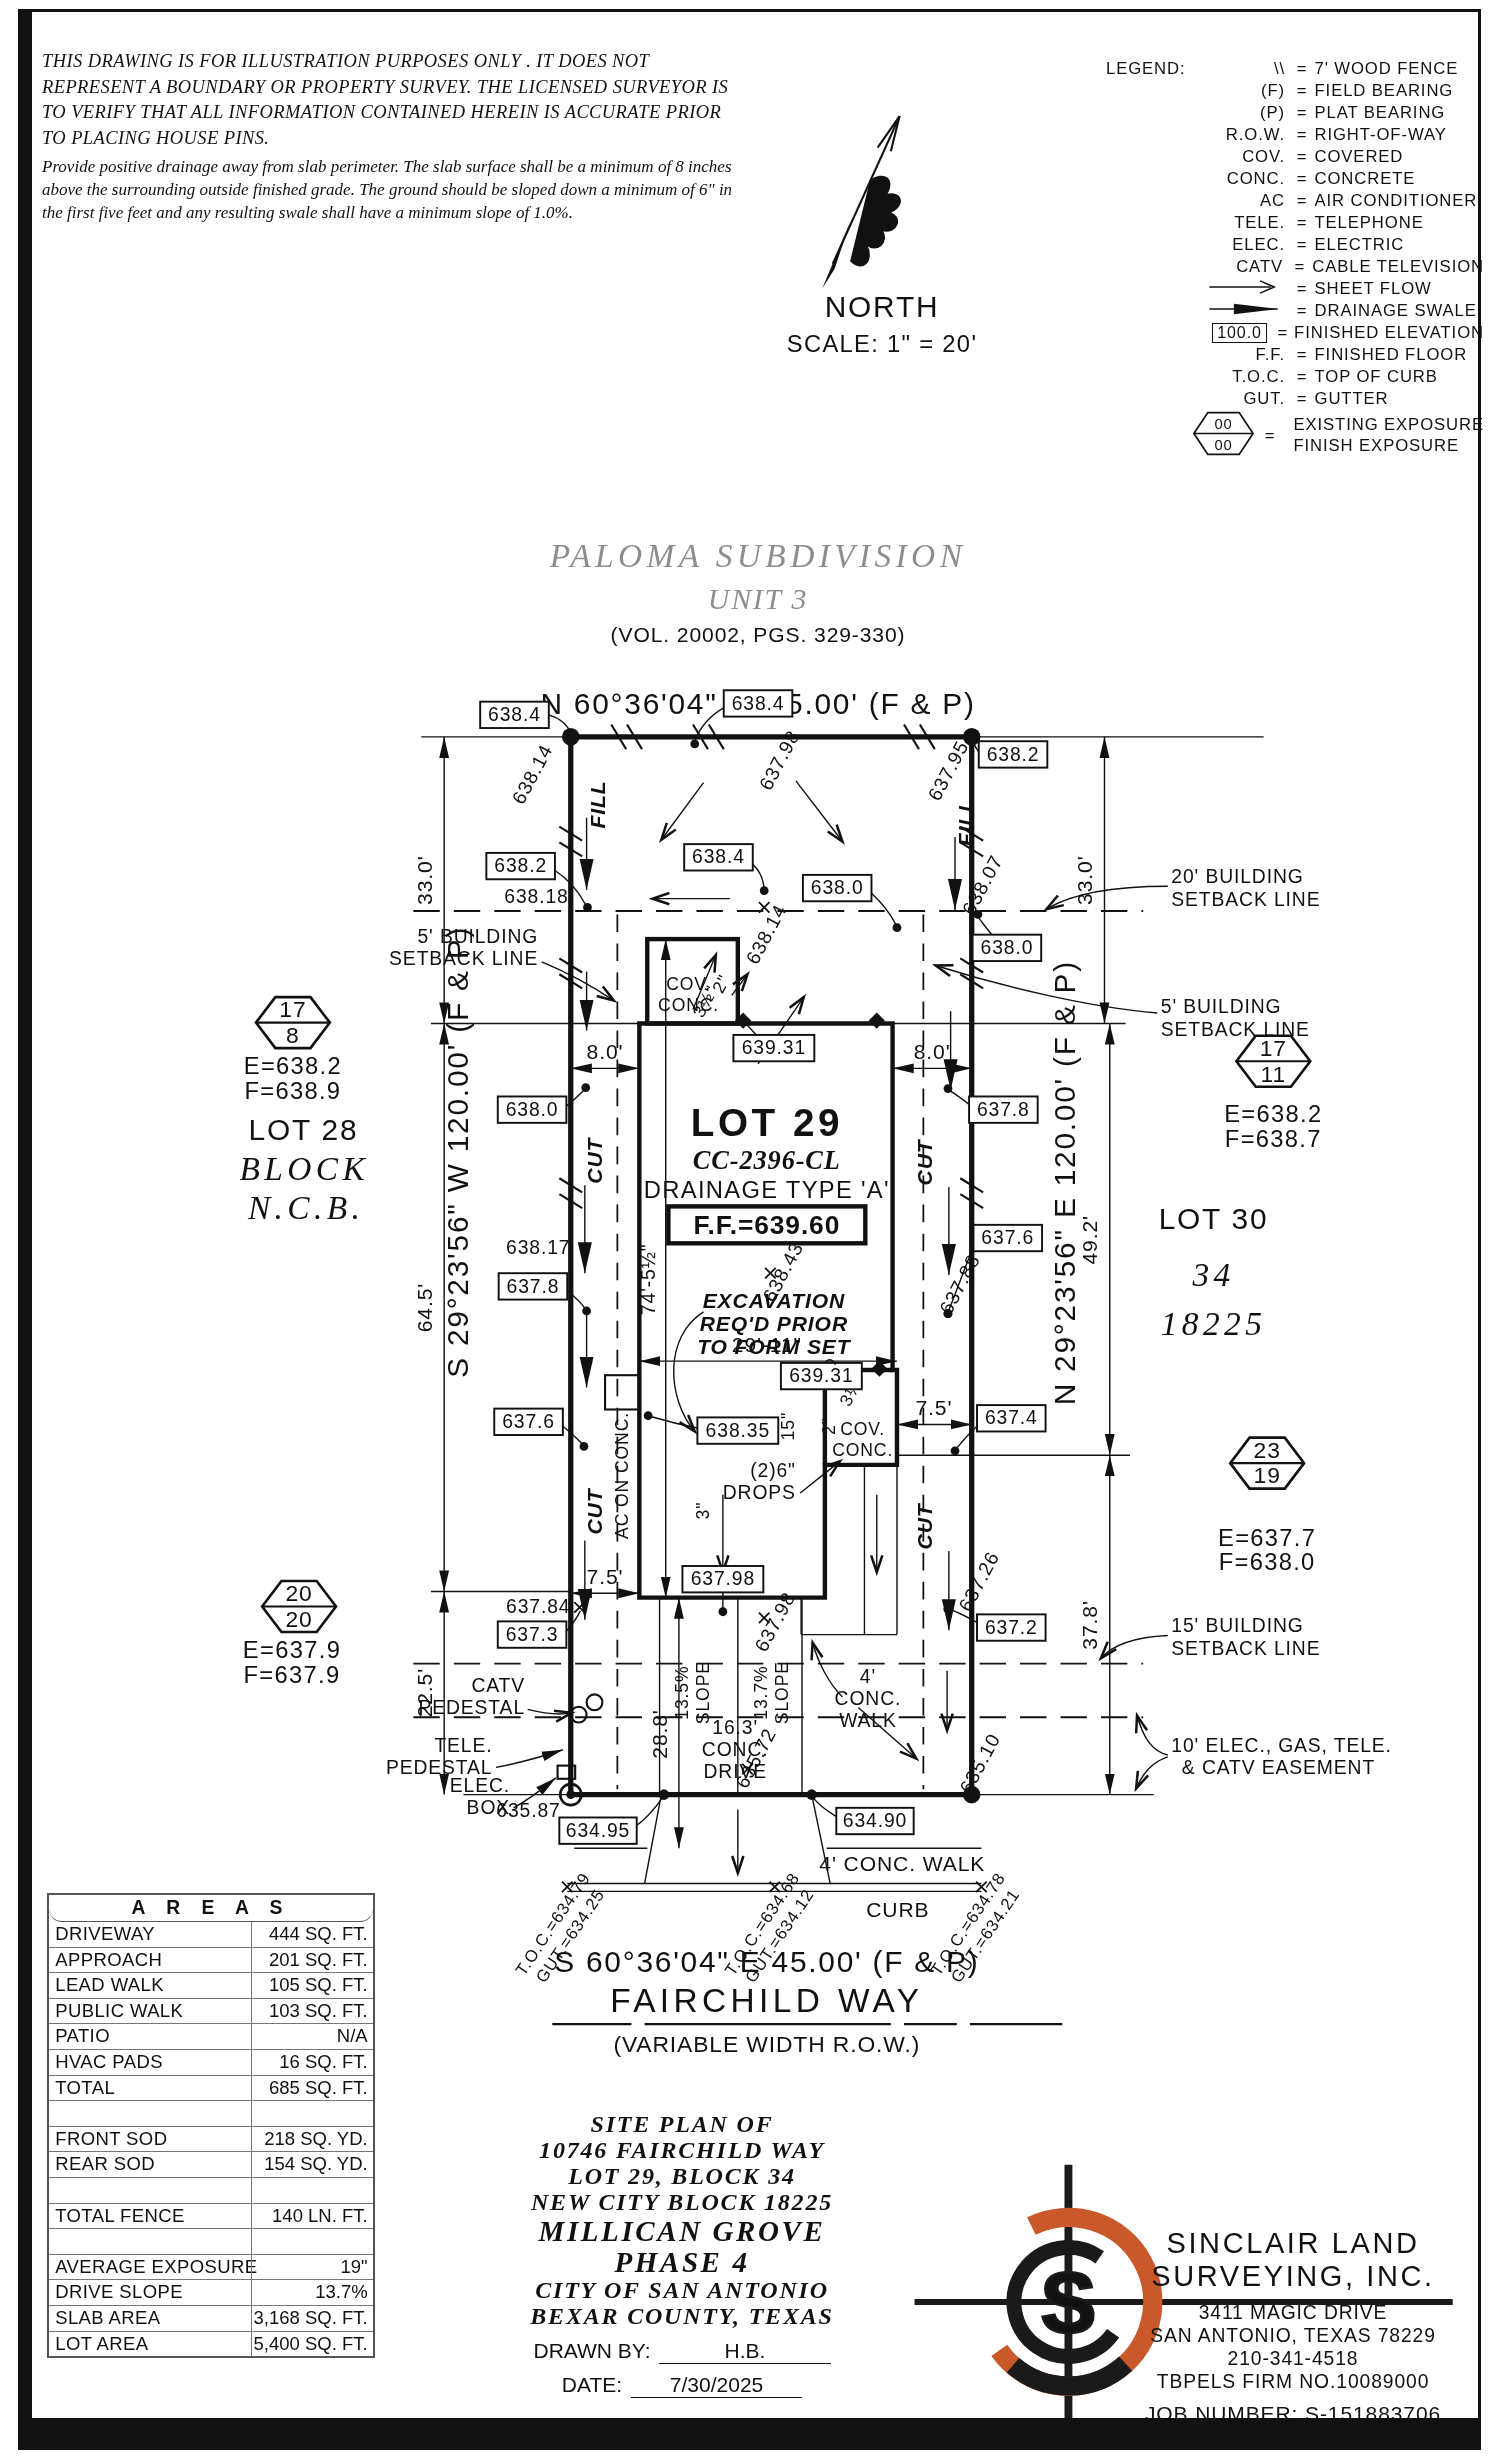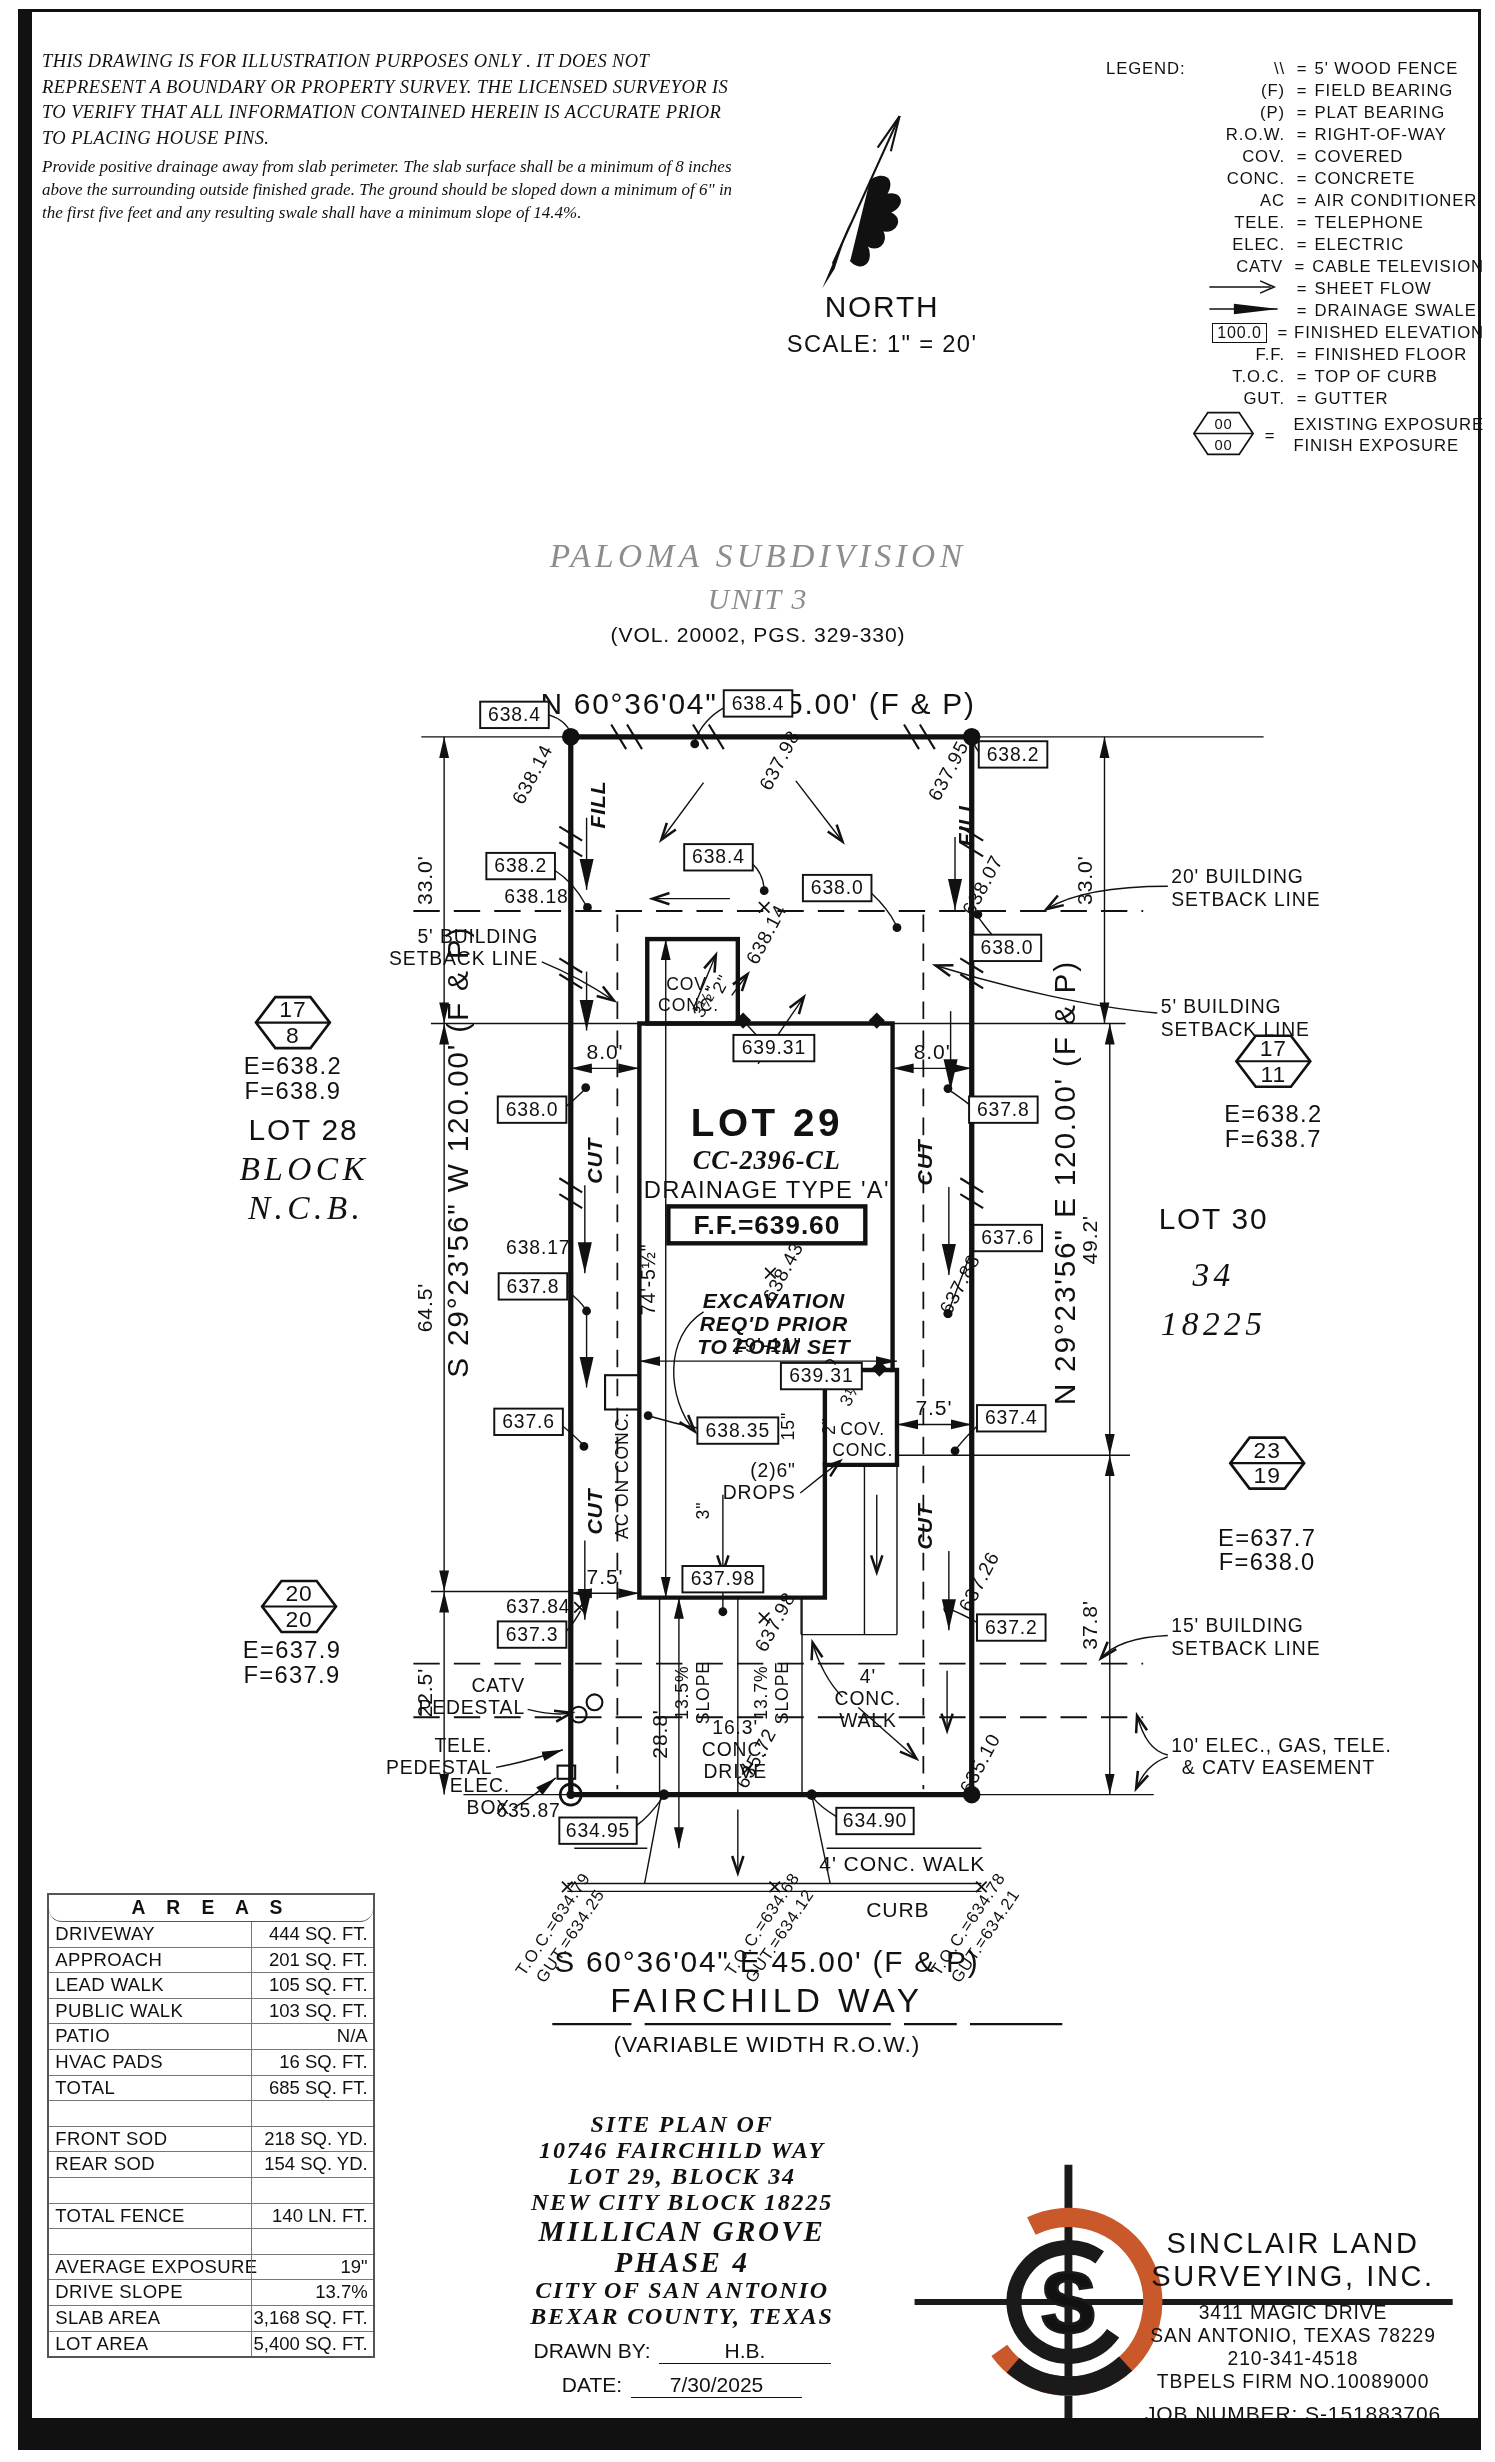--- a/index.html
+++ b/index.html
@@ -559,29 +559,29 @@
     <text x="1215" y="2652" text-anchor="middle" font-size="96" font-weight="bold" fill="#c9582a" stroke="#1a1a1a" stroke-width="3">S</text>
   </g>
 </svg>
 
 <div class="frame"></div>
 <div class="frame-left"></div>
 <div class="frame-bottom"></div>
 
 <div class="disclaimer">
   <p class="p1">THIS DRAWING IS FOR ILLUSTRATION PURPOSES ONLY . IT DOES NOT REPRESENT A BOUNDARY OR PROPERTY SURVEY. THE LICENSED SURVEYOR IS TO VERIFY THAT ALL INFORMATION CONTAINED HEREIN IS ACCURATE PRIOR TO PLACING HOUSE PINS.</p>
-  <p class="p2">Provide positive drainage away from slab perimeter. The slab surface shall be a minimum of 8 inches above the surrounding outside finished grade. The ground should be sloped down a minimum of 6" in the first five feet and any resulting swale shall have a minimum slope of 14.4%.</p>
+  <p class="p2">Provide positive drainage away from slab perimeter. The slab surface shall be a minimum of 8 inches above the surrounding outside finished grade. The ground should be sloped down a minimum of 6" in the first five feet and any resulting swale shall have a minimum slope of 1.0%.</p>
 </div>
 
 <div class="legend">
   <div class="lg-row">
         <span class="pre">LEGEND:</span>
         <span class="sym">\\</span>
         <span class="eq">=</span>
-        <span class="desc">5' WOOD FENCE</span>
+        <span class="desc">7' WOOD FENCE</span>
       </div>
   <div class="lg-row">
         <span class="pre"></span>
         <span class="sym">(F)</span>
         <span class="eq">=</span>
         <span class="desc">FIELD BEARING</span>
       </div>
   <div class="lg-row">
         <span class="pre"></span>
         <span class="sym">(P)</span>

